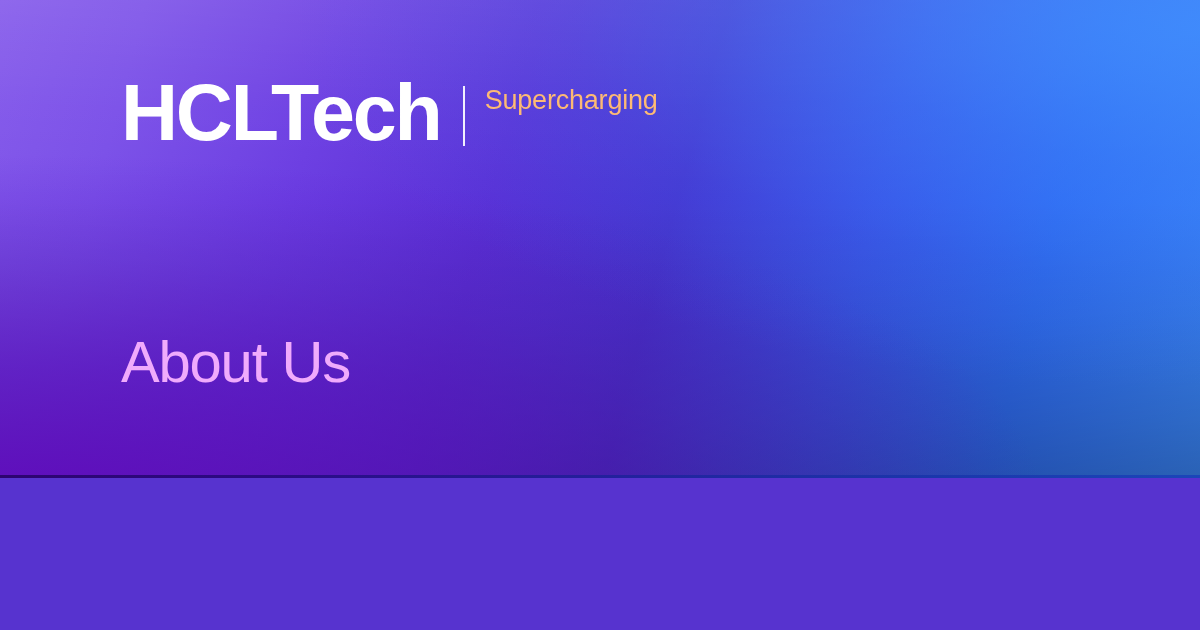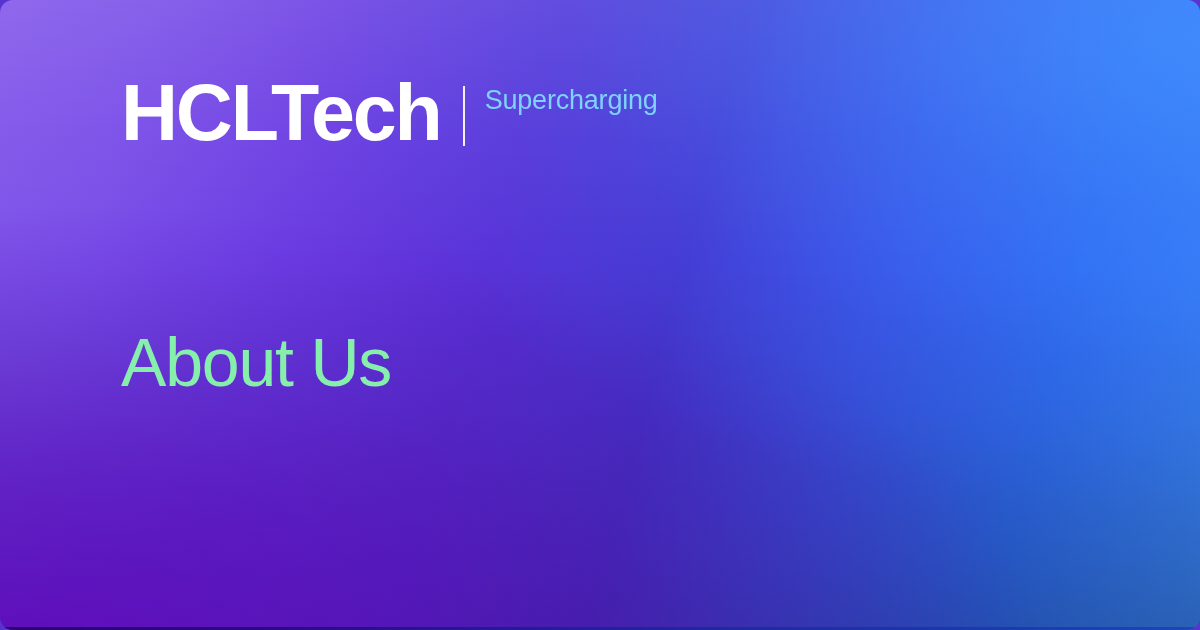--- a/index.html
+++ b/index.html
@@ -13,24 +13,23 @@
 
   body {
     font-family: "Liberation Sans", sans-serif;
     background: #5733cf;
   }
 
   
   .banner {
     position: relative;
     width: 1200px;
-    height: 630px;
+    height: 478px;
     overflow: hidden;
     isolation: isolate;
-    border-radius: 13px;
   }
 
   
   .bg-base {
     position: absolute;
     inset: 0;
     background: linear-gradient(
       105deg,
       #8257ea 0%,
       #7a4fe8 11%,
@@ -145,21 +144,21 @@
     flex: 0 0 auto;
   }
 
   .tagline {
     margin-top: 9px;
     font-family: "Liberation Sans", sans-serif;
     font-size: 27px;
     font-weight: 300;
     line-height: 30px;
     letter-spacing: -0.2px;
-    color: #7dd3fc;
+    color: #fdba74;
     white-space: nowrap;
     -webkit-font-smoothing: antialiased;
   }
 
   .tagline-line {
     display: block;
     position: relative;
   }
 
   .tm {
@@ -168,25 +167,25 @@
     line-height: 0;
     letter-spacing: 0;
   }
 
   
   .page-title {
     position: absolute;
     left: 121px;
     top: 314px;
     font-family: "Liberation Sans", sans-serif;
-    font-size: 68px;
+    font-size: 58px;
     font-weight: 300;
     line-height: 96px;
     letter-spacing: -1.2px;
-    color: #86efac;
+    color: #f0abfc;
     white-space: nowrap;
     -webkit-font-smoothing: antialiased;
   }
 </style>
 </head>
 <body>
 
 <div class="banner">
 
   <div class="bg-base"></div>

